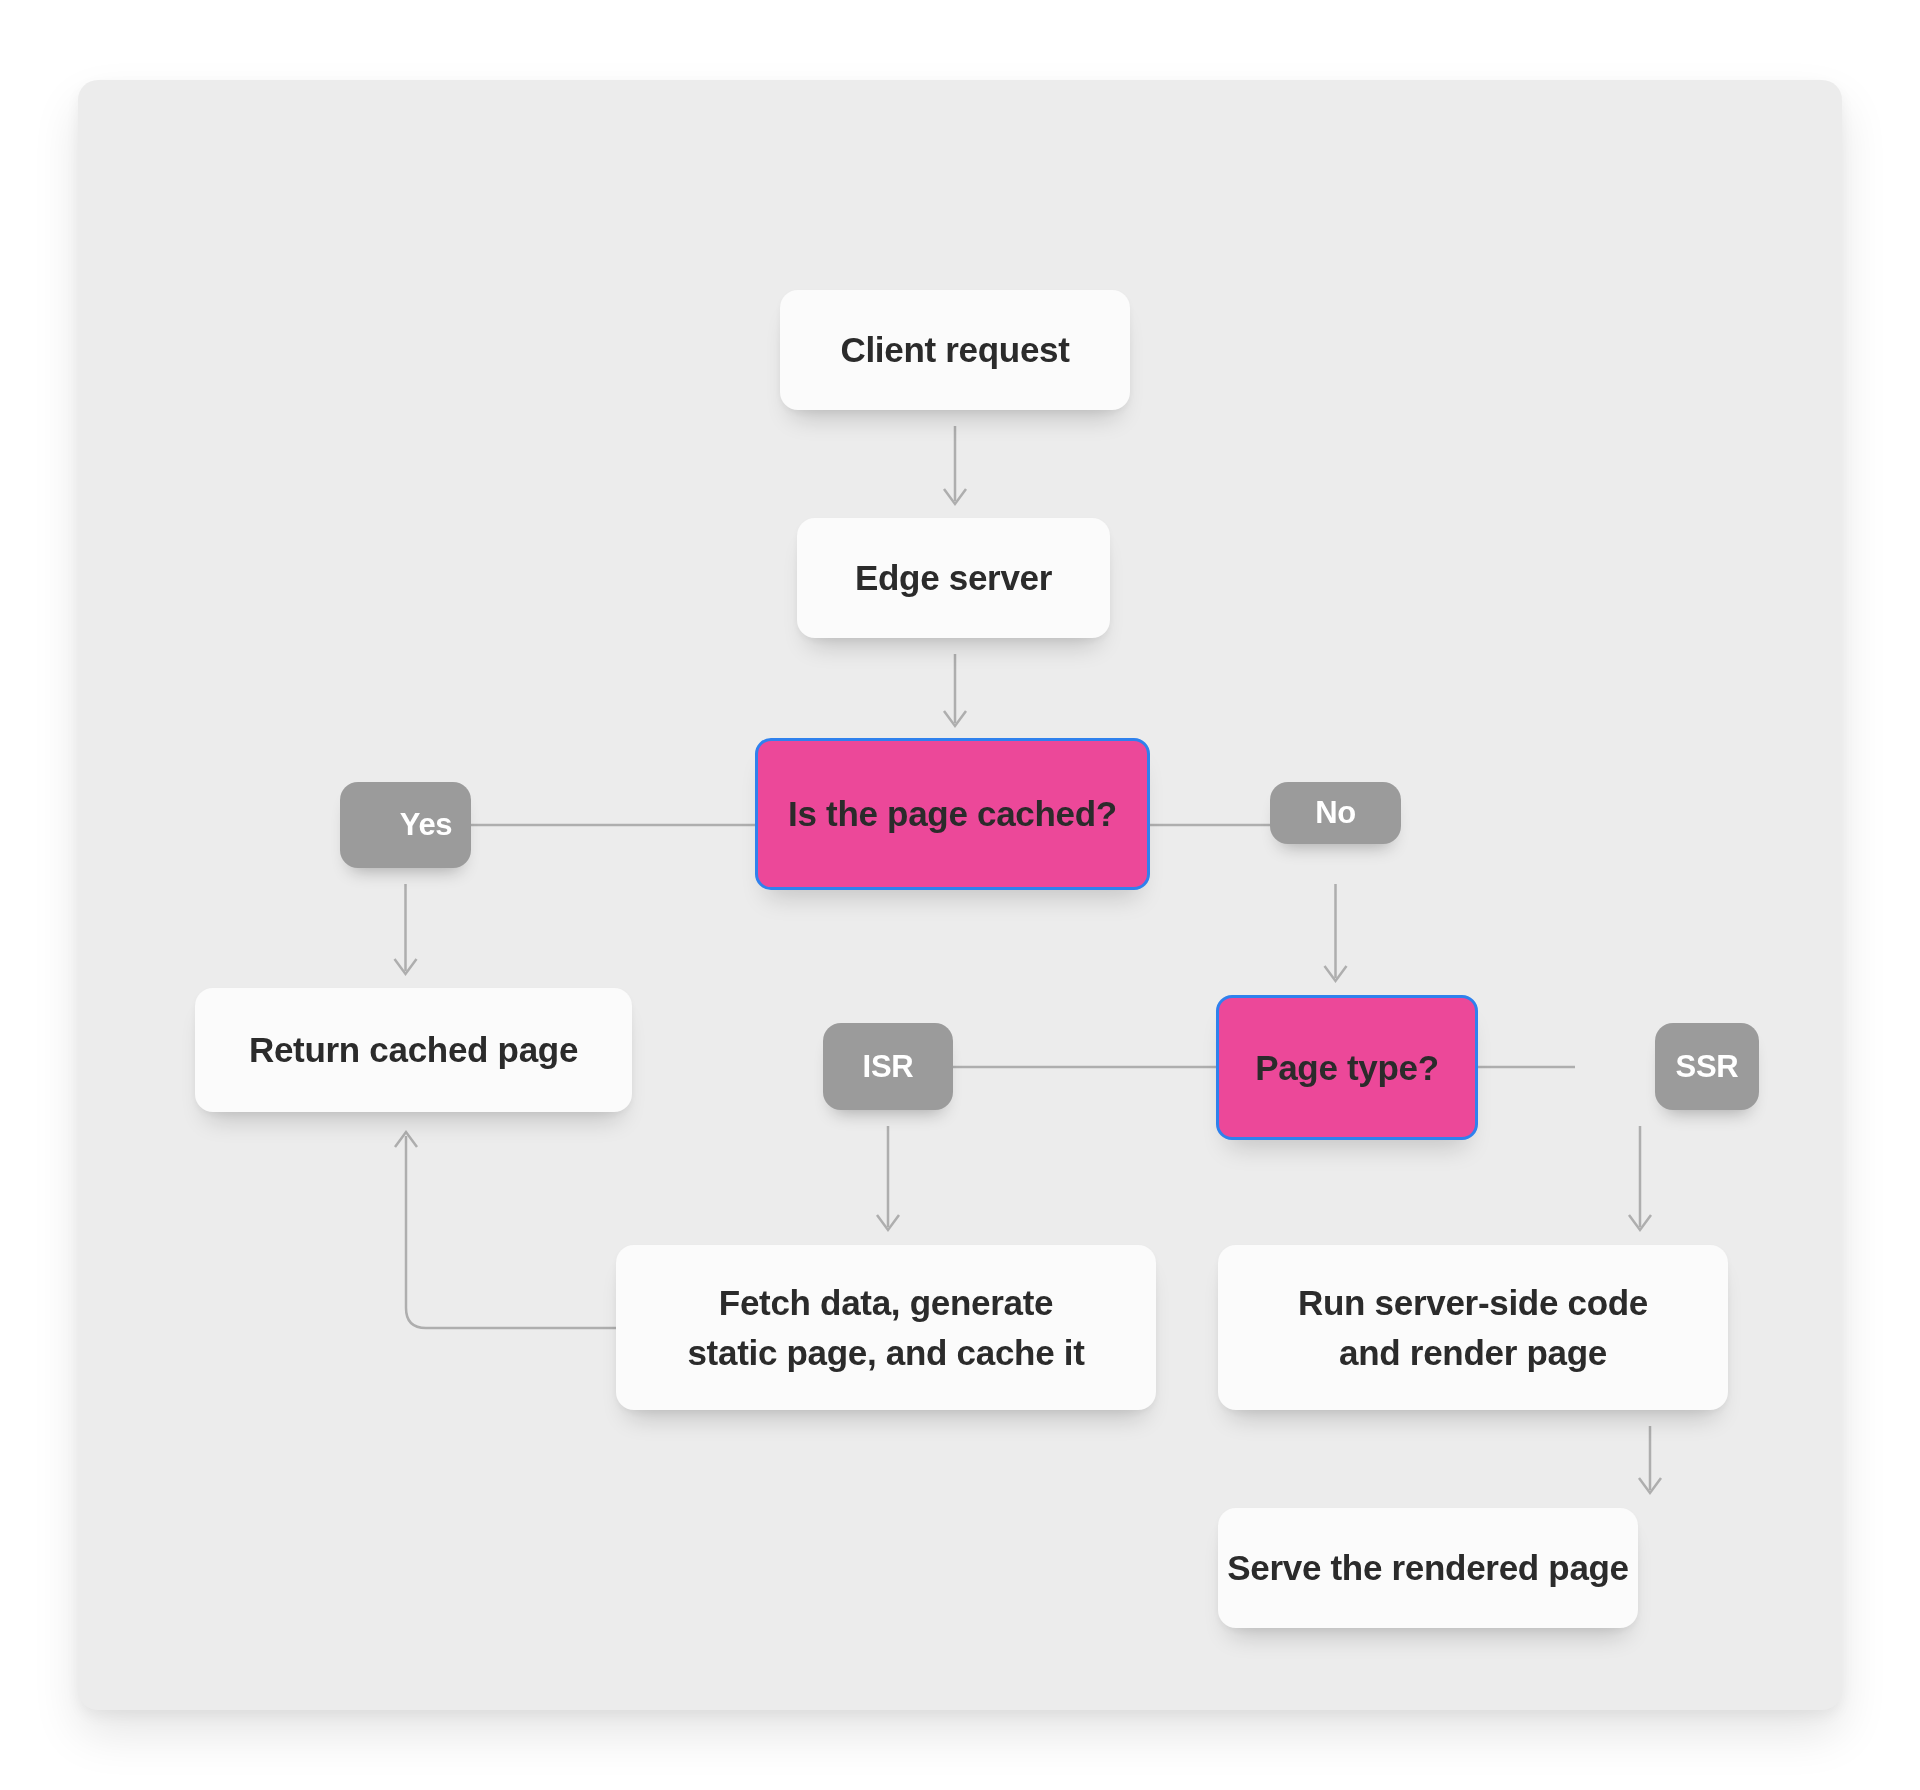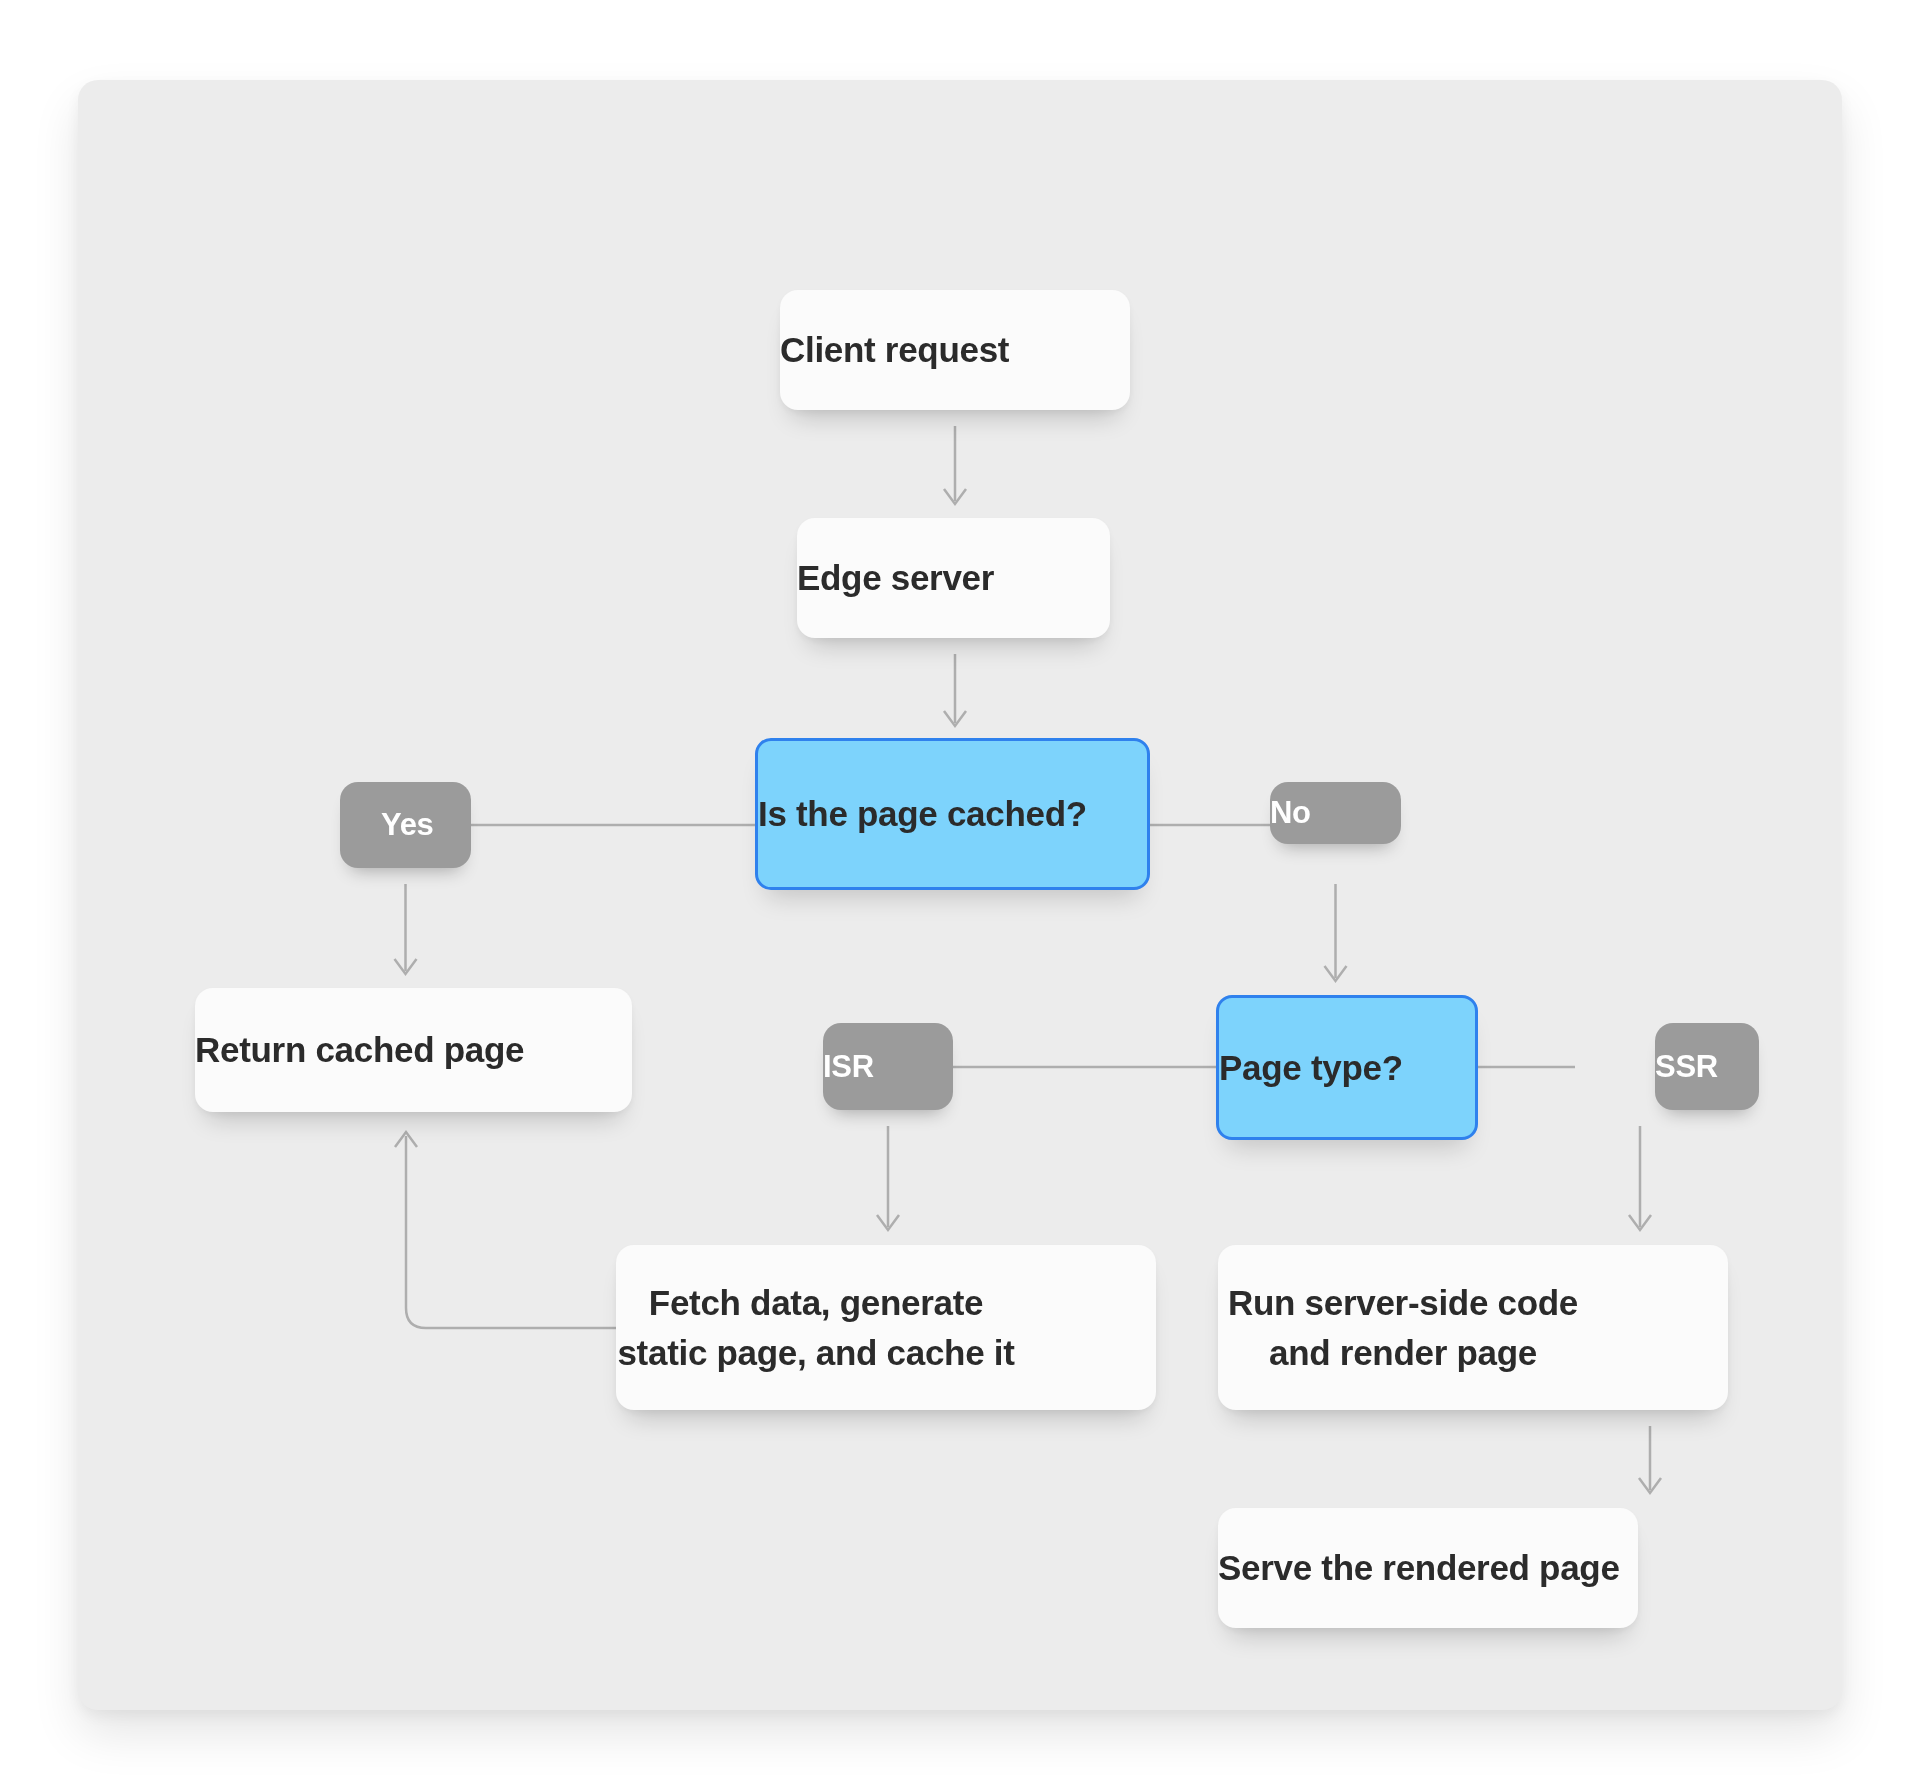--- a/index.html
+++ b/index.html
@@ -34,34 +34,35 @@
   }
   .connectors path {
     stroke: #aeaeae;
     stroke-width: 2.5;
     fill: none;
   }
   .node {
     position: absolute;
     display: flex;
     align-items: center;
+    justify-content: center;
     text-align: center;
     font-weight: bold;
     color: #2b2b2b;
     letter-spacing: -0.3px;
   }
   .node-white {
     background: #fbfbfb;
     border-radius: 18px;
     font-size: 35px;
     line-height: 1.42;
     box-shadow: 0 18px 26px -12px rgba(0,0,0,0.20), 0 3px 6px rgba(0,0,0,0.04);
   }
   .node-blue {
-    background: #7dd3fc;
+    background: #ec4899;
     border: 3.5px solid #2f81ed;
     border-radius: 16px;
     font-size: 35px;
     box-shadow: 0 18px 26px -12px rgba(0,0,0,0.18);
   }
   .node-gray {
     background: #9b9b9b;
     color: #ffffff;
     border-radius: 18px;
     font-size: 31px;

